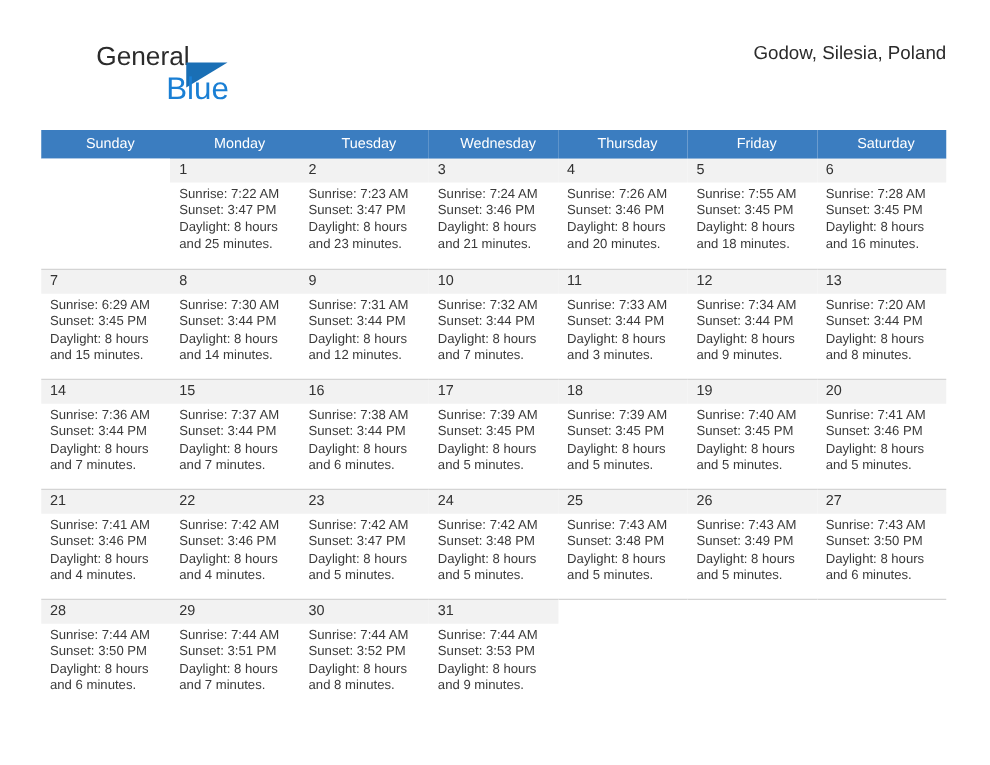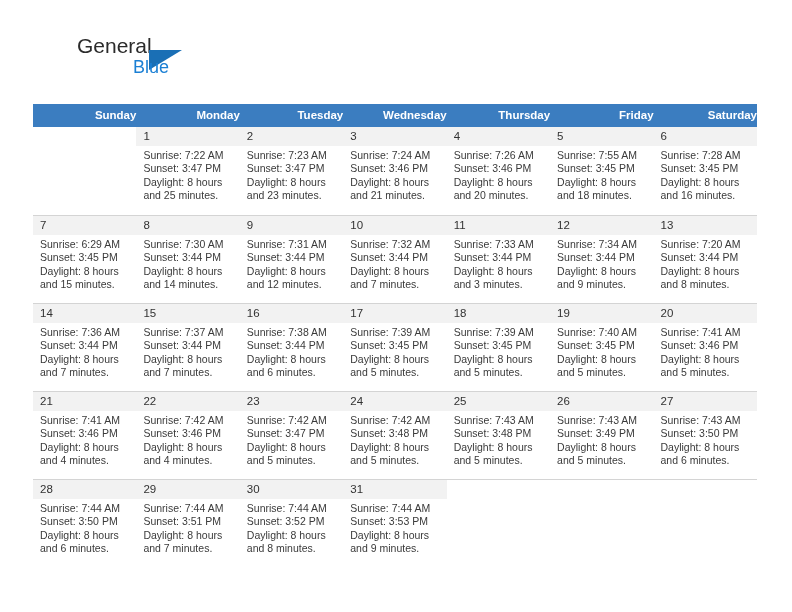--- a/index.html
+++ b/index.html
@@ -54,21 +54,21 @@
     top: 16px;
     width: 0;
     height: 0;
     border-left: 33px solid #1a6fb5;
     border-bottom: 20px solid transparent;
   }
   .logo-blue {
     position: absolute;
     left: 56px;
     top: 23px;
-    font-size: 18px;
+    font-size: 25px;
     color: #1a7fd4;
     font-family: "Liberation Sans", sans-serif;
   }
 
   .title-block {
     position: absolute;
     right: 0;
     top: 0;
     text-align: right;
   }
@@ -94,22 +94,22 @@
     left: 33px;
     top: 104px;
     width: 724px;
     border-collapse: collapse;
     table-layout: fixed;
   }
   .calendar th {
     background: #3b7dc0;
     color: #ffffff;
     font-size: 11.5px;
-    font-weight: bold;
-    text-align: right;
+    font-weight: normal;
+    text-align: center;
     padding: 5px 0 5px 7px;
     height: 12px;
     line-height: 13px;
   }
   .calendar td {
     vertical-align: top;
     padding: 0;
     width: 103.4px;
   }
 
@@ -153,20 +153,21 @@
 
   <div class="top-bar">
 
     <div class="logo">
       <span class="logo-general">General</span>
       <span class="logo-tri"></span>
       <span class="logo-blue">Blue</span>
     </div>
 
     <div class="title-block">
+      <div class="cal-subtitle">Godow, Silesia, Poland</div>
     </div>
 
   </div>
 
   <table class="calendar">
     <thead>
       <tr id="weekday-row">
           <th>Sunday</th>
           <th>Monday</th>
           <th>Tuesday</th>

